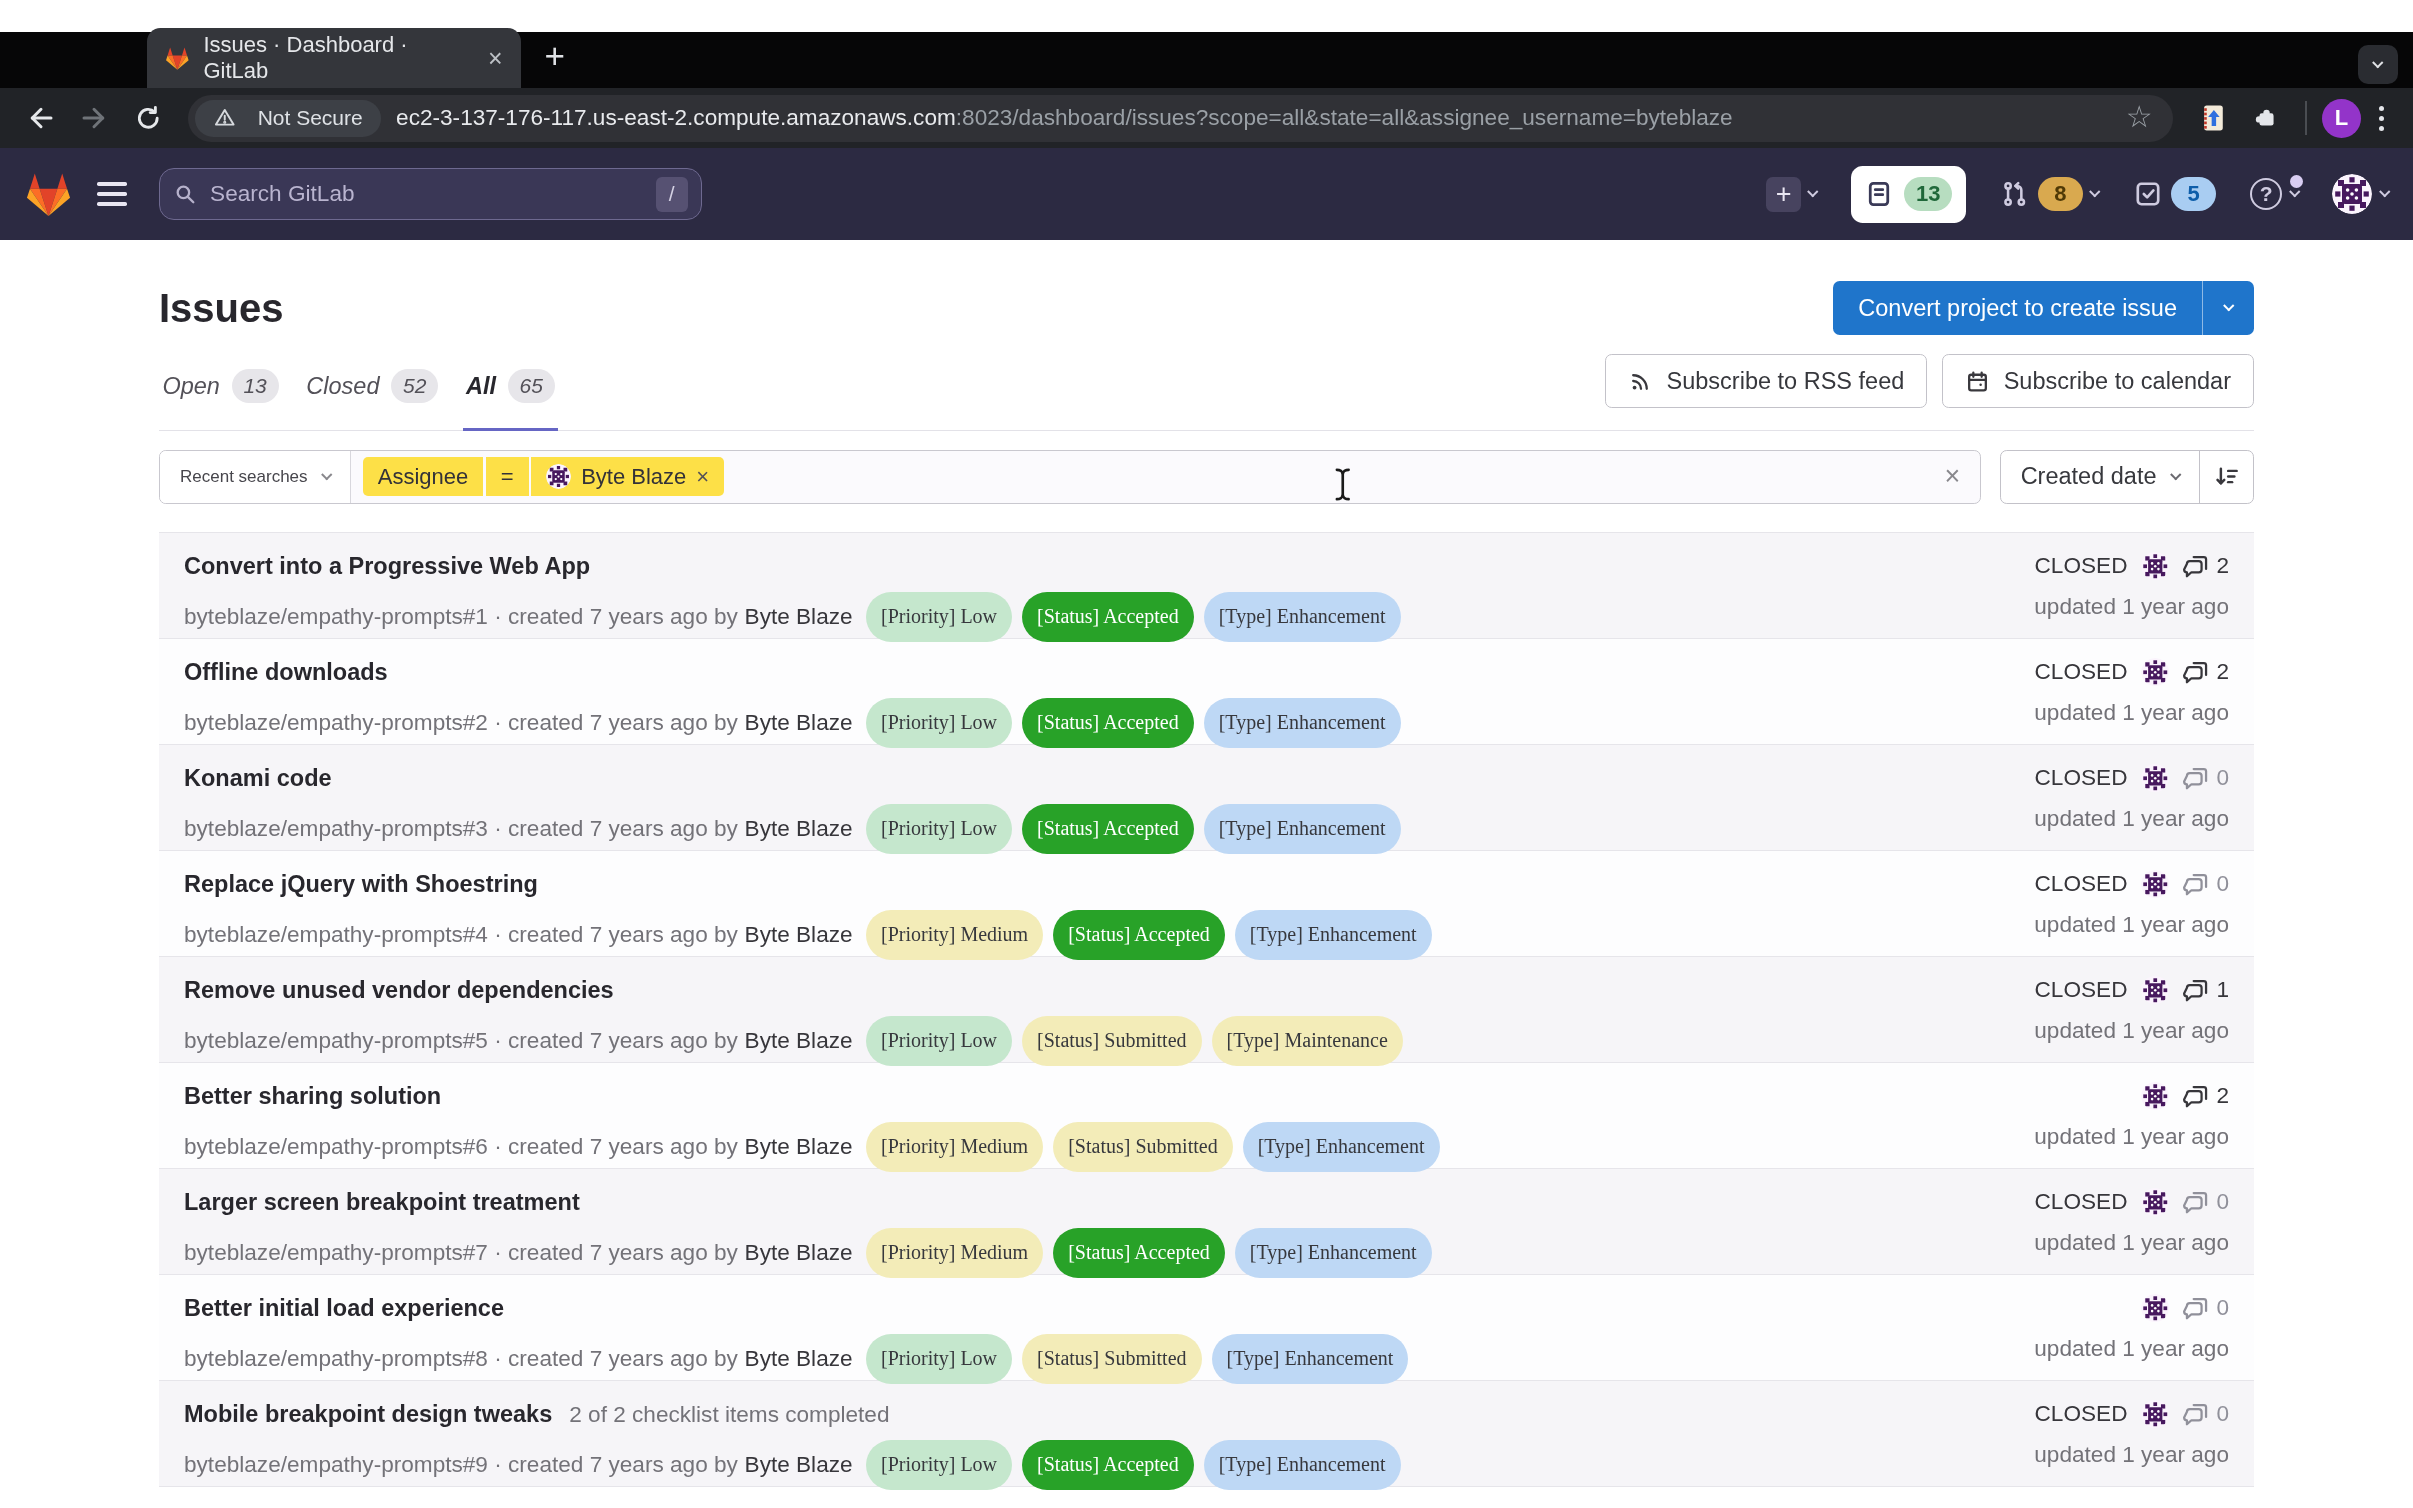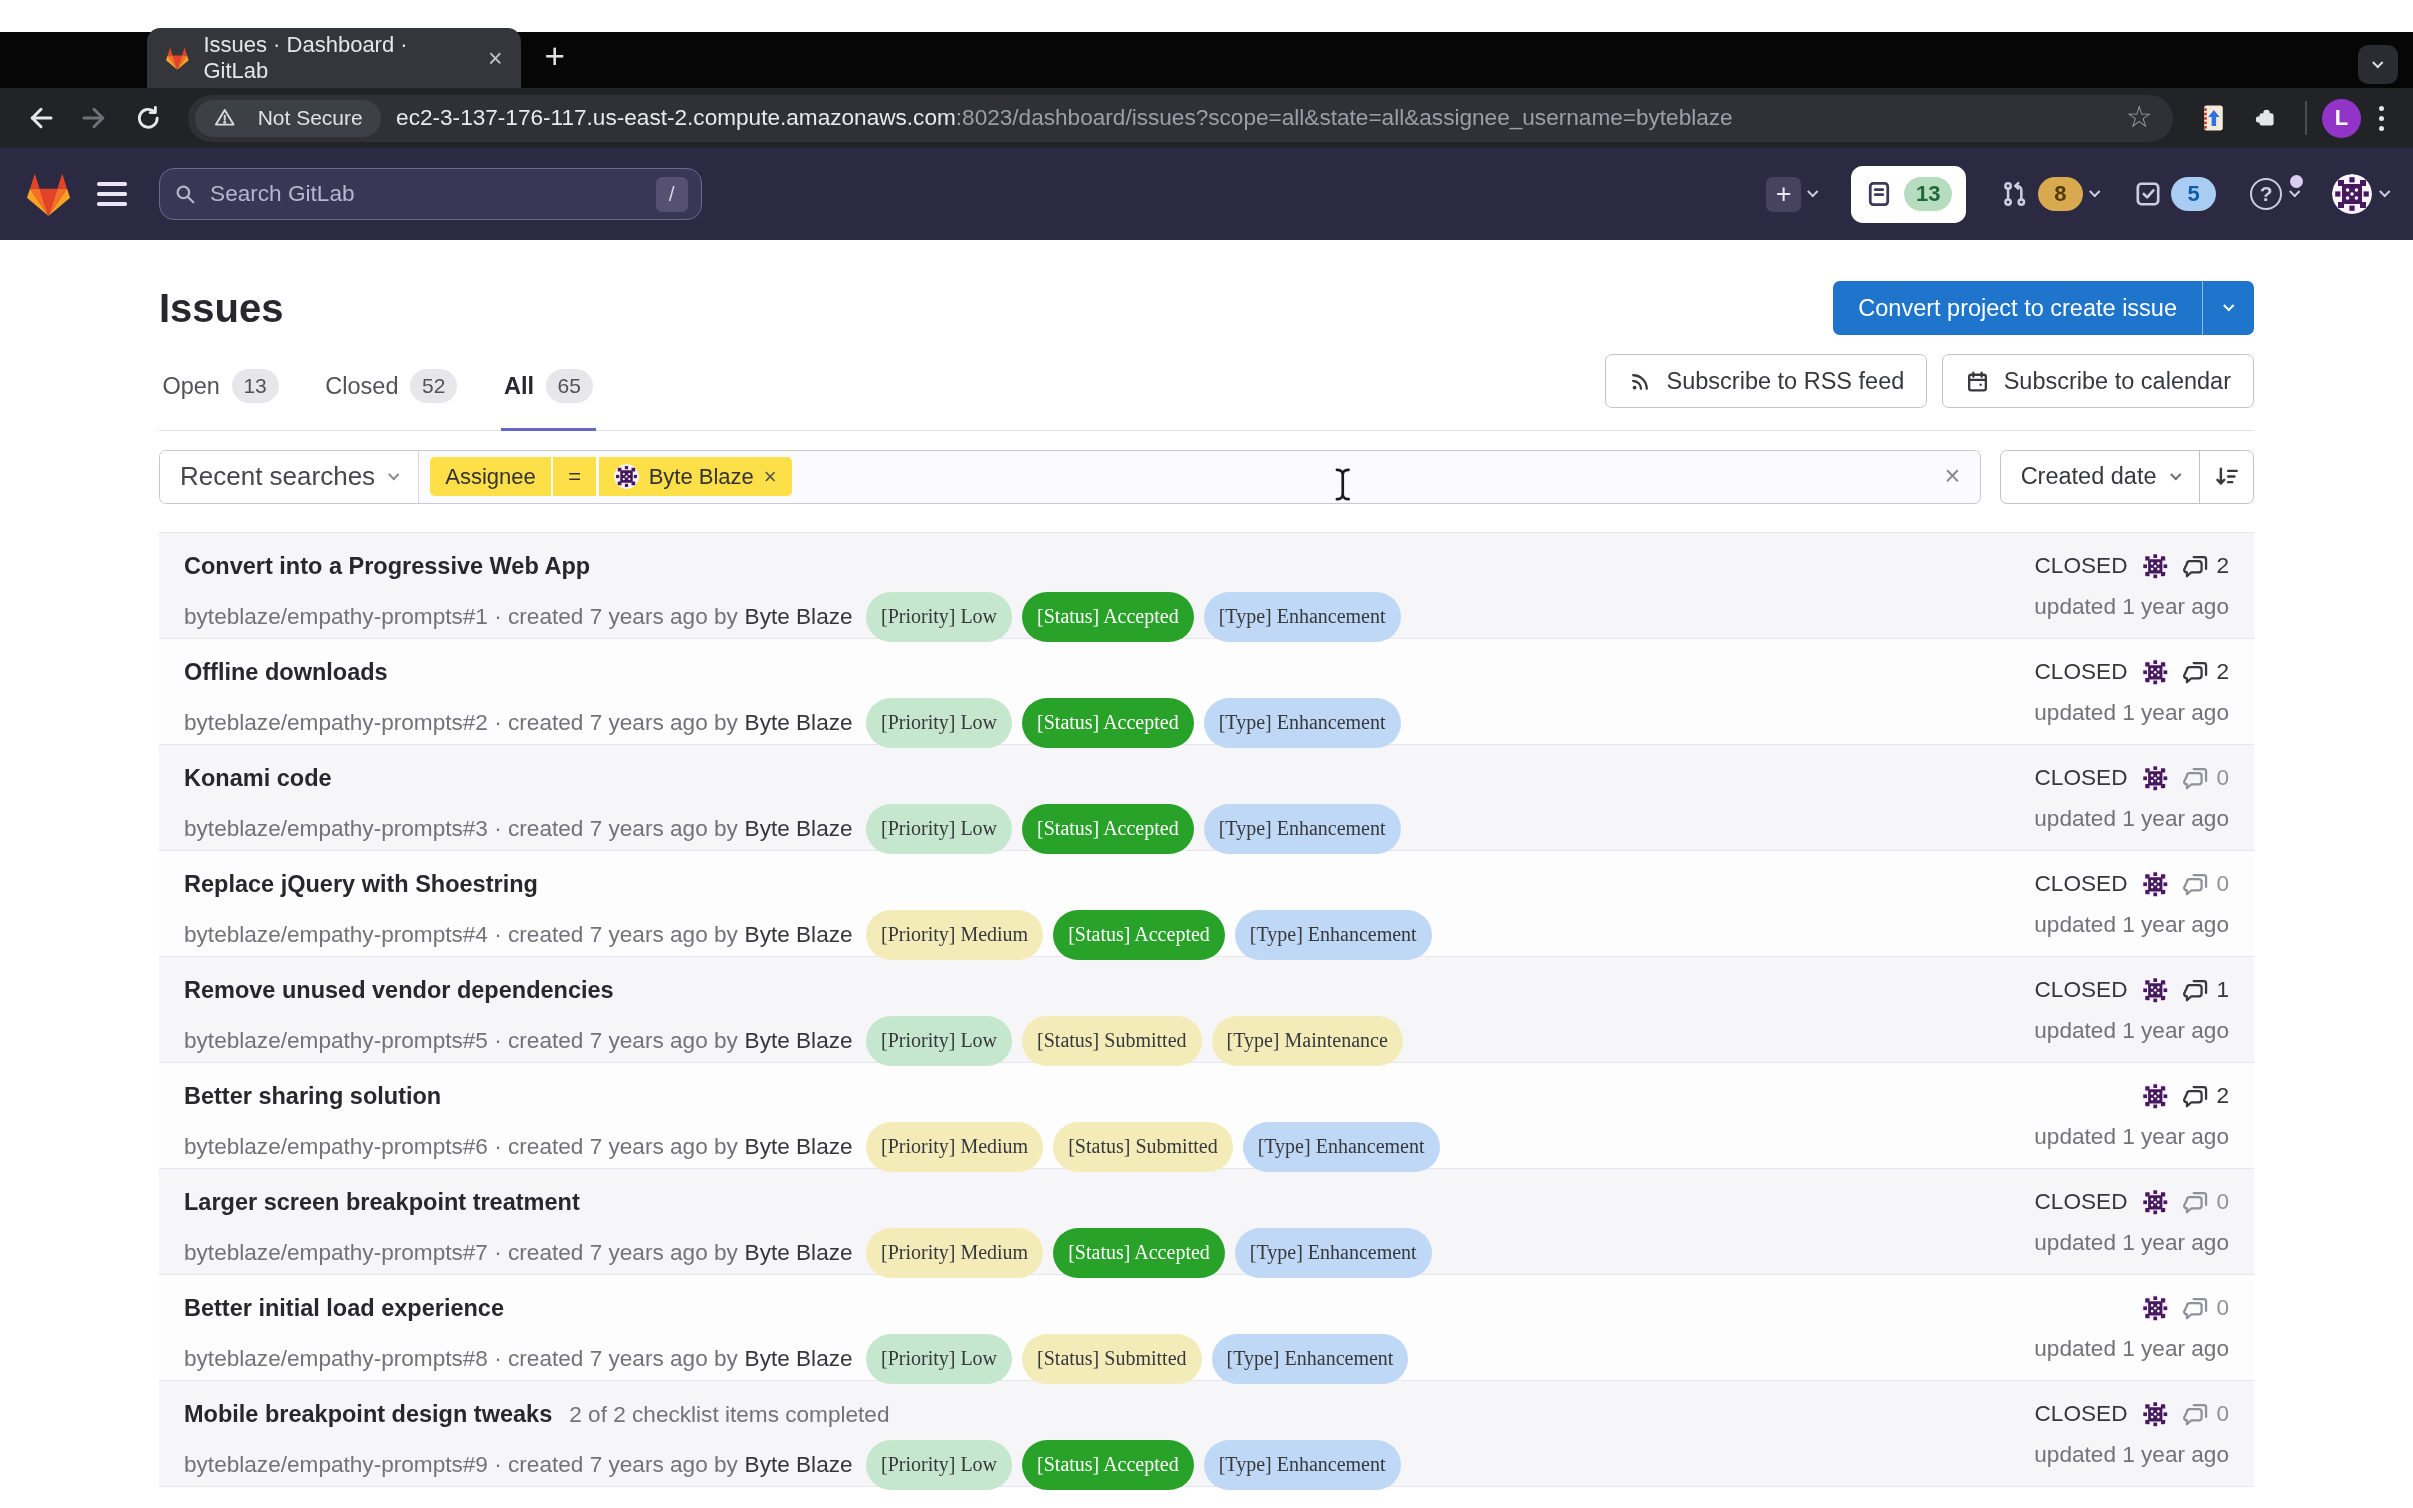--- a/index.html
+++ b/index.html
@@ -64,35 +64,35 @@
   .content { padding:0 159px; }
   .headrow { display:flex; align-items:center; justify-content:space-between; padding-top:35px; height:101px; }
   h1.pagetitle { font-size:40px; font-weight:700; color:#28272d; }
   .btn-primary { height:54px; background:#1f75cb; color:#fff; font-size:23.5px; border-radius:6.7px;
     display:flex; overflow:hidden; }
   .btn-primary .main { display:flex; align-items:center; padding:0 25px; }
   .btn-primary .caret { width:52px; display:flex; align-items:center; justify-content:center;
     border-left:0.8px solid rgba(255,255,255,.5); }
 
   .tabs-row { position:relative; height:82px; border-bottom:0.8px solid #e3e2e8; margin-top:8.4px; }
-  .ptabs { position:absolute; left:0; bottom:-0.8px; display:flex; gap:40px; }
+  .ptabs { position:absolute; left:0; bottom:-0.8px; display:flex; gap:21px;font-style:italic; }
   .ptab { display:flex; align-items:center; gap:11.7px; font-size:23.5px; color:#535158;
     padding:0 3.4px 25px 3.4px; border-bottom:3.4px solid transparent; }
   .ptab.active { color:#28272d; font-weight:700; border-bottom-color:#6666c4; }
   .pill { background:#e7e6ea; color:#535158; border-radius:837px; height:34px; min-width:47px;
     padding:0 11.7px; font-size:21px; display:flex; align-items:center; justify-content:center; font-weight:400; }
   .tab-actions { position:absolute; right:0; top:5px; display:flex; gap:15px; }
   .btn-secondary { height:54px; padding:0 22px; border:0.8px solid #c3c2c9; border-radius:6.7px; background:#fff;
     font-size:23.5px; color:#37383d; display:flex; align-items:center; gap:13.4px; }
 
   .filter-row { margin-top:18.4px; display:flex; gap:18.4px; }
   .filterbar { flex:1; display:flex; align-items:stretch; border:0.8px solid #c9c8cf; border-radius:6.7px;
     height:54px; background:#fbfafd; overflow:hidden; }
   .recent { display:flex; align-items:center; gap:15px; padding:0 20px; background:#fff;
-    border-right:0.8px solid #d8d7dd; font-size:26px; color:#47464c; }
+    border-right:0.8px solid #d8d7dd; font-size:17px; color:#47464c; }
   .tokens { display:flex; align-items:center; gap:2.5px; padding:0 11.7px; }
   .tok { background:#fde047; height:39px; display:flex; align-items:center; padding:0 15px;
     font-size:22px; color:#333238; }
   .tok.first { border-radius:5px 0 0 5px; }
   .tok.last { border-radius:0 5px 5px 0; gap:10px; }
   .clearx { margin-left:auto; display:flex; align-items:center; padding:0 20px; color:#89888d; font-size:27px; }
   .sortbox { display:flex; height:54px; border:0.8px solid #c3c2c9; border-radius:6.7px; overflow:hidden; background:#fff; }
   .sort-main { display:flex; align-items:center; gap:15px; padding:0 20px; font-size:23.5px; color:#37383d; }
   .sort-dir { width:54px; border-left:0.8px solid #c3c2c9; display:flex; align-items:center; justify-content:center; }
 

